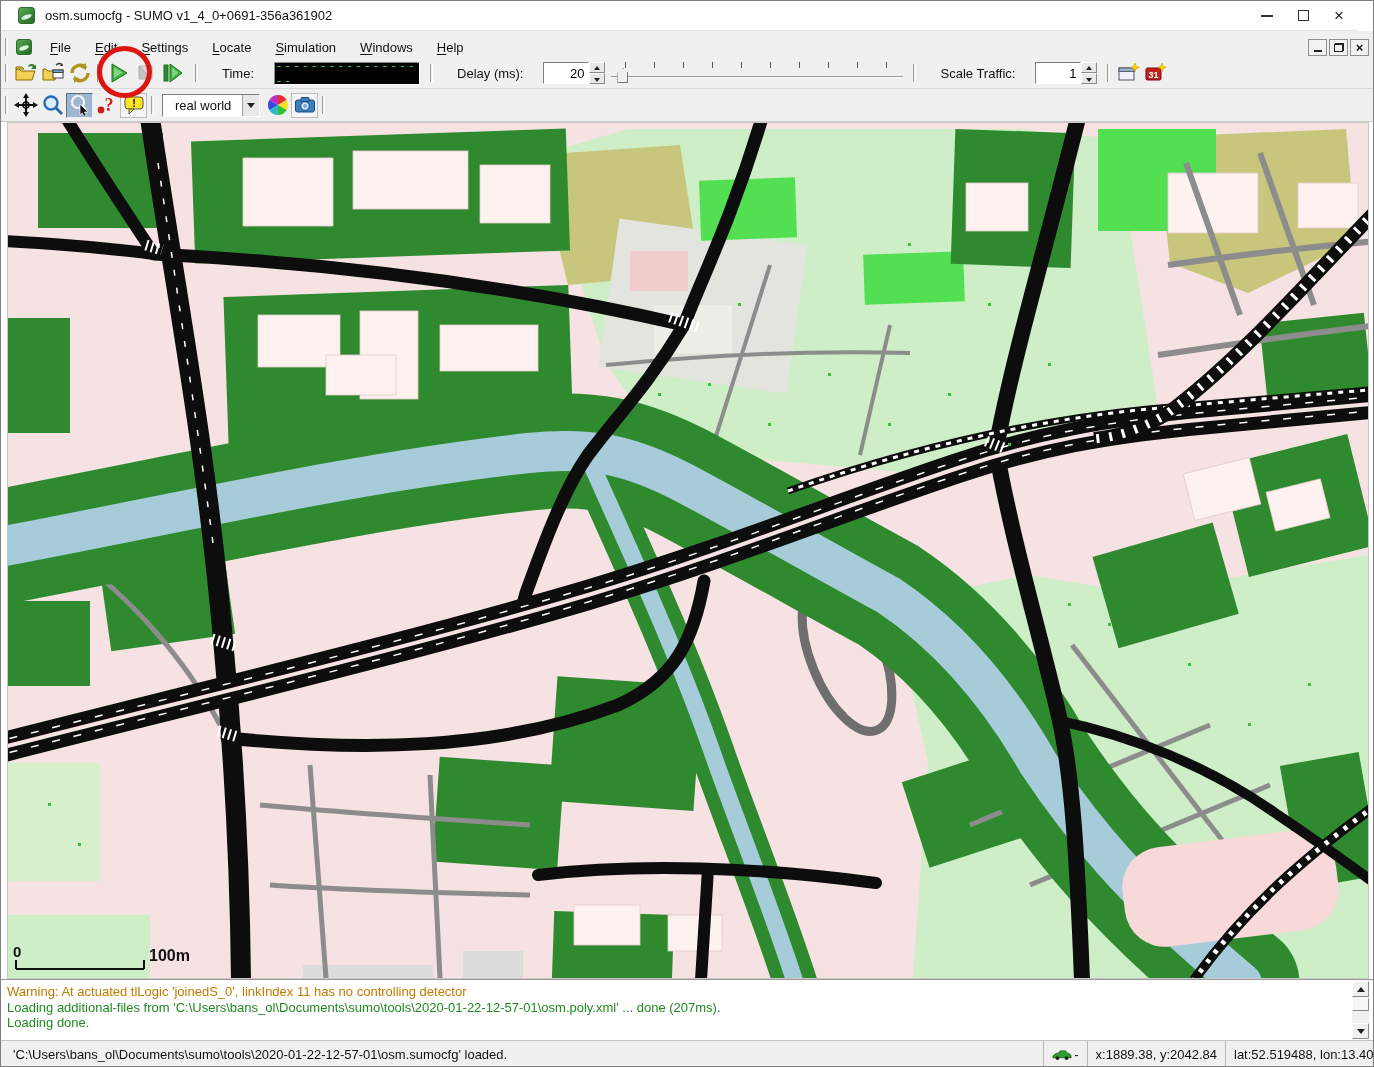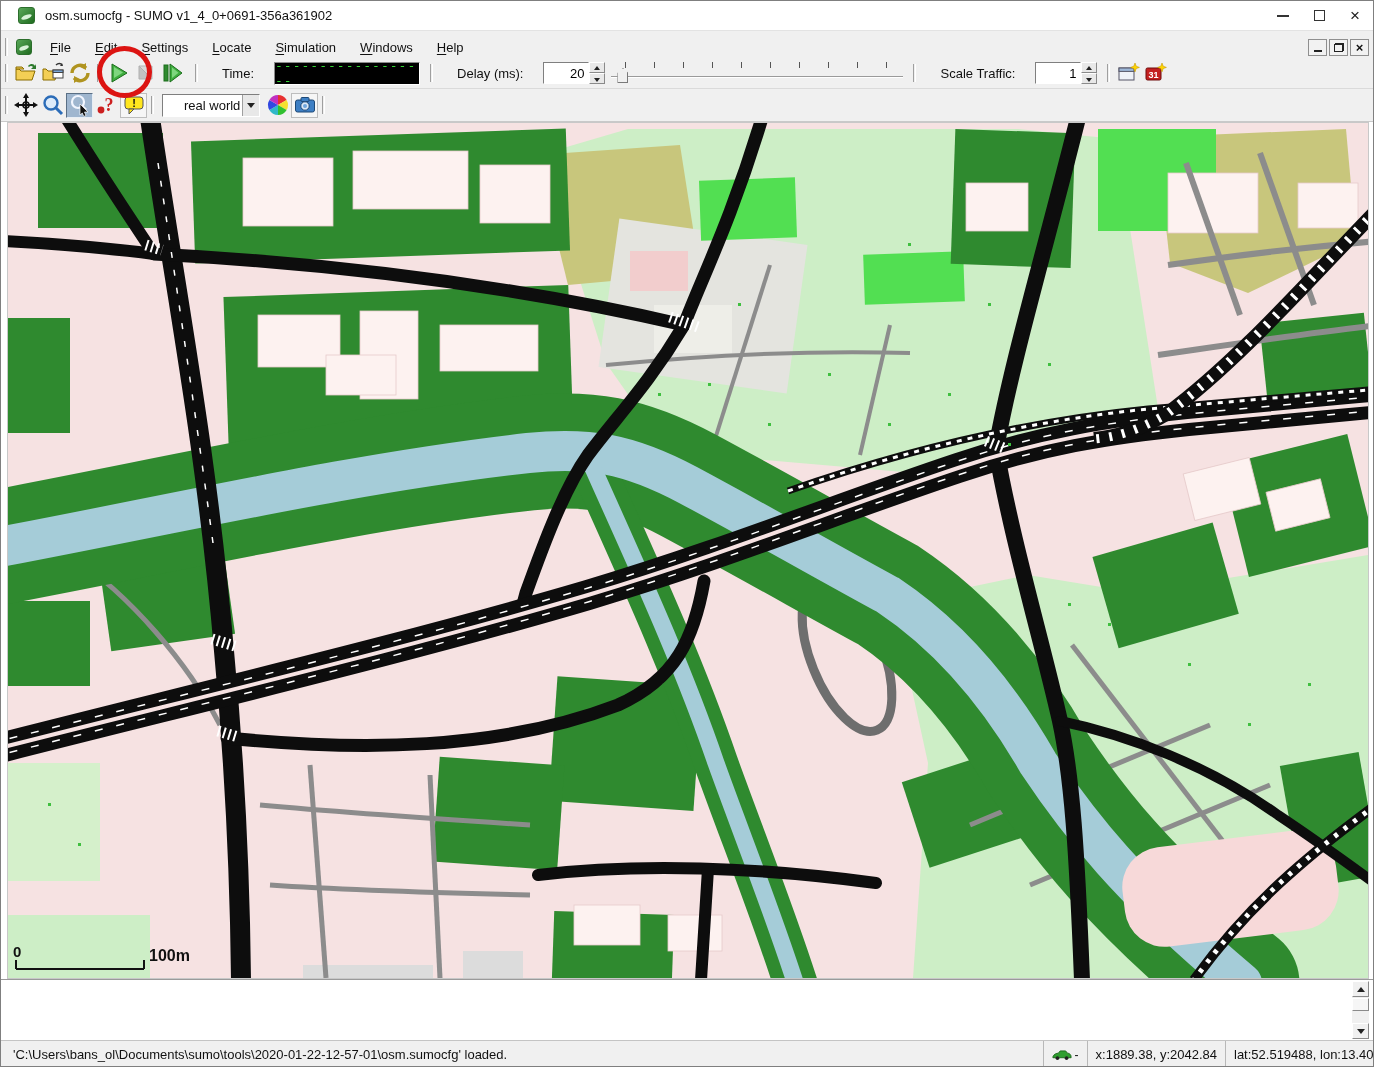--- a/index.html
+++ b/index.html
@@ -1,20 +1,20 @@
 <!DOCTYPE html>
 <html><head>
 <meta charset="utf-8">
 <style>
   * { margin:0; padding:0; box-sizing:border-box; }
   html,body { width:1374px; height:1067px; font-family:"Liberation Sans",sans-serif; background:#e8e8e8; }
   .window { position:relative; width:1374px; height:1067px; background:#ffffff; border:1px solid #7f7f7f; overflow:hidden; }
 
   
-  .titlebar { position:absolute; top:0; left:0; right:0; height:30px; background:#ffffff; display:flex; align-items:center; border-bottom:1px solid #e3e3e3; }
+  .titlebar { position:absolute; top:0; left:0; right:16px; height:30px; background:#ffffff; display:flex; align-items:center; border-bottom:1px solid #e3e3e3; }
   .app-icon { width:17px; height:17px; margin-left:17px; border-radius:3px; background:linear-gradient(135deg,#5aa85a,#1f6b1f); position:relative; border:1px solid #2c6e2c; }
   .app-icon::after { content:""; position:absolute; left:2px; top:7px; width:11px; height:4px; border-radius:50%; background:#d9f2d9; transform:rotate(-20deg); }
   .title-text { margin-left:10px; font-size:13px; color:#111; }
   .win-btns { margin-left:auto; display:flex; }
   .win-btn { width:36px; height:28px; display:flex; align-items:center; justify-content:center; color:#222; font-size:15px; }
   .glyph-min { width:12px; height:0; border-top:2px solid #333; }
   .glyph-max { width:11px; height:11px; border:1.6px solid #333; }
   .glyph-close { font-size:17px; line-height:1; }
 
   
@@ -46,21 +46,21 @@
   .spin-up::after { content:""; position:absolute; left:4px; top:3px; border-left:3px solid transparent; border-right:3px solid transparent; border-bottom:4px solid #222; }
   .spin-down::after { content:""; position:absolute; left:4px; top:4px; border-left:3px solid transparent; border-right:3px solid transparent; border-top:4px solid #222; }
   .slider { position:relative; width:292px; height:26px; margin:0 6px; }
   .slider .groove { position:absolute; left:0; right:0; top:16px; height:2px; background:#9a9a9a; border-bottom:1px solid #fff; }
   .slider .tick { position:absolute; top:2px; width:1px; height:6px; background:#555; }
   .slider .thumb { position:absolute; top:8px; left:6px; width:11px; height:15px; background:#f0f0f0; border:1px solid #7a7a7a; clip-path:polygon(50% 0,100% 34%,100% 100%,0 100%,0 34%); }
   .icon24 { width:24px; height:24px; display:block; }
   .red-circle { position:absolute; left:96px; top:45px; width:55px; height:52px; border:5px solid #dc1412; border-radius:50%; pointer-events:none; z-index:50; }
 
   .dropdown { display:flex; height:23px; border:1px solid; border-color:#7f7f7f #fff #fff #7f7f7f; background:#fff; width:98px; align-items:center; margin:0 4px; }
-  .dropdown .dd-text { flex:1; font-size:13px; padding-left:21px; color:#111; white-space:nowrap; overflow:hidden; }
+  .dropdown .dd-text { flex:1; font-size:13px; padding-left:12px; color:#111; white-space:nowrap; overflow:hidden; }
   .dropdown .dd-btn { width:17px; height:100%; background:#e8e8e8; border-left:1px solid #9f9f9f; display:flex; align-items:center; justify-content:center; }
   .dd-arrow { border-left:4px solid transparent; border-right:4px solid transparent; border-top:5px solid #222; }
 
   
   .map-wrap { position:absolute; top:121px; left:6px; width:1362px; height:857px; border:1px solid #c8c8c8; background:#f6e2e2; overflow:hidden; }
 
   
   .logarea { position:absolute; top:978px; left:0; right:0; height:61px; background:#fff; border-top:1px solid #9a9a9a; font-size:13px; padding:4px 26px 0 6px; line-height:15.5px; overflow:hidden; }
   .log-warning { color:#c07a00; }
   .log-info { color:#1f8a1f; }
@@ -438,20 +438,23 @@
 
       <g>
         <path d="M8,846 L136,846 M8,846 l0,-9 M136,846 l0,-9" stroke="#111" stroke-width="2" fill="none"></path>
         <text x="5" y="834" font-size="15" font-weight="bold" fill="#111" font-family="Liberation Sans,sans-serif">0</text>
         <text x="141" y="838" font-size="16" font-weight="bold" fill="#111" font-family="Liberation Sans,sans-serif">100m</text>
       </g>
     </svg>
   </div>
 
   <div class="logarea">
+    <div class="log-warning">Warning: At actuated tlLogic 'joinedS_0', linkIndex 11 has no controlling detector</div>
+    <div class="log-info">Loading additional-files from 'C:\Users\bans_ol\Documents\sumo\tools\2020-01-22-12-57-01\osm.poly.xml' ... done (207ms).</div>
+    <div class="log-info">Loading done.</div>
   </div>
   <div class="vscroll">
     <div class="sc-btn sc-up"></div>
     <div class="sc-thumb"></div>
     <div class="sc-btn sc-down"></div>
   </div>
 
   <div class="statusbar">
     <span class="sb-msg">'C:\Users\bans_ol\Documents\sumo\tools\2020-01-22-12-57-01\osm.sumocfg' loaded.</span>
     <div class="sb-right">

